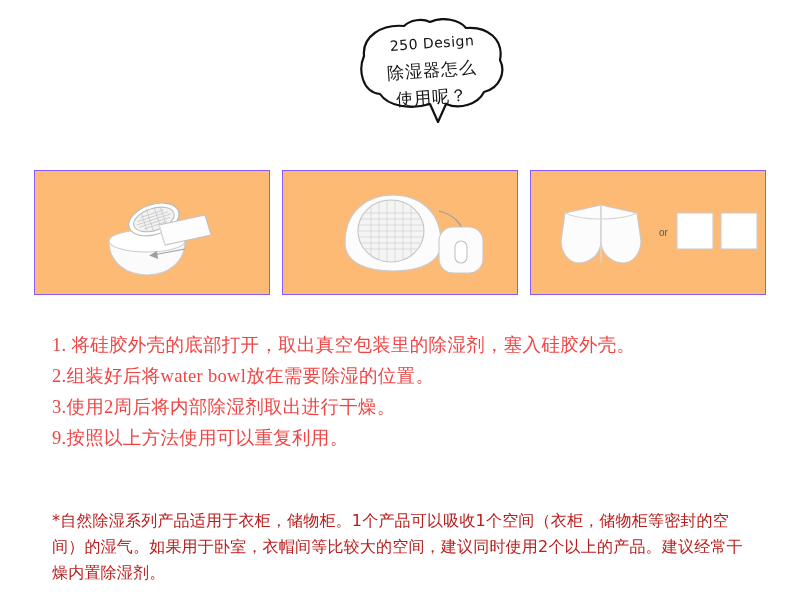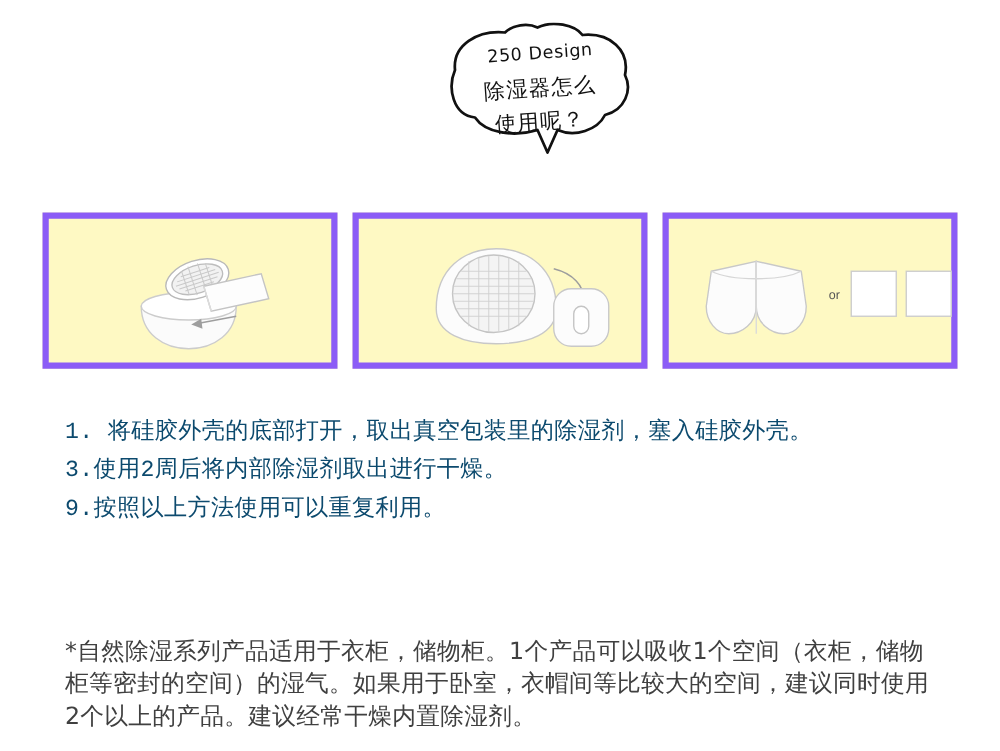--- a/index.html
+++ b/index.html
@@ -64,22 +64,22 @@
     left: 34px;
     top: 170px;
     width: 732px;
     height: 125px;
     display: flex;
     justify-content: space-between;
   }
   .panel {
     width: 236px;
     height: 125px;
-    border: 5px solid #8b5cf6;
-    background: #fef9c3;
+    border: 1px solid #8b5cf6;
+    background: #fdba74;
     position: relative;
     box-sizing: border-box;
   }
   .panel svg {
     position: absolute;
     left: 0;
     top: 0;
   }
   .panel-or {
     position: absolute;
@@ -91,38 +91,38 @@
   }
 
   
   #instructions {
     position: absolute;
     left: 52px;
     top: 330px;
     width: 714px;
   }
   .step-line {
-    font-family: Liberation Mono, monospace;
+    font-family: Liberation Serif, serif;
     font-size: 18.5px;
     line-height: 31px;
-    color: #0c4a6e;
+    color: #ef4444;
     letter-spacing: 0.3px;
     white-space: nowrap;
   }
 
   
   #footnote {
     position: absolute;
     left: 52px;
     top: 508px;
     width: 700px;
     font-family: "DejaVu Sans", sans-serif;
-    font-size: 19px;
+    font-size: 16px;
     line-height: 26px;
-    color: #404040;
+    color: #b91c1c;
     letter-spacing: 0.2px;
   }
 </style>
 </head>
 <body>
 
 <div id="bubble-wrap">
   <svg width="160" height="110" viewBox="0 0 160 110">
     <path d="M12,38
              C10,18 30,6 52,8
@@ -219,17 +219,18 @@
         <rect x="190" y="42" width="36" height="36" fill="#ffffff" stroke="#cccccc"></rect>
       </g>
     </svg>
     <span class="panel-or">or</span>
   </div>
 
 </div>
 
 <div id="instructions">
   <div class="step-line">1. 将硅胶外壳的底部打开，取出真空包装里的除湿剂，塞入硅胶外壳。</div>
+  <div class="step-line">2.组装好后将water bowl放在需要除湿的位置。</div>
   <div class="step-line">3.使用2周后将内部除湿剂取出进行干燥。</div>
   <div class="step-line">9.按照以上方法使用可以重复利用。</div>
 </div>
 
 <div id="footnote">*自然除湿系列产品适用于衣柜，储物柜。1个产品可以吸收1个空间（衣柜，储物柜等密封的空间）的湿气。如果用于卧室，衣帽间等比较大的空间，建议同时使用2个以上的产品。建议经常干燥内置除湿剂。</div>
 
 </body></html>

